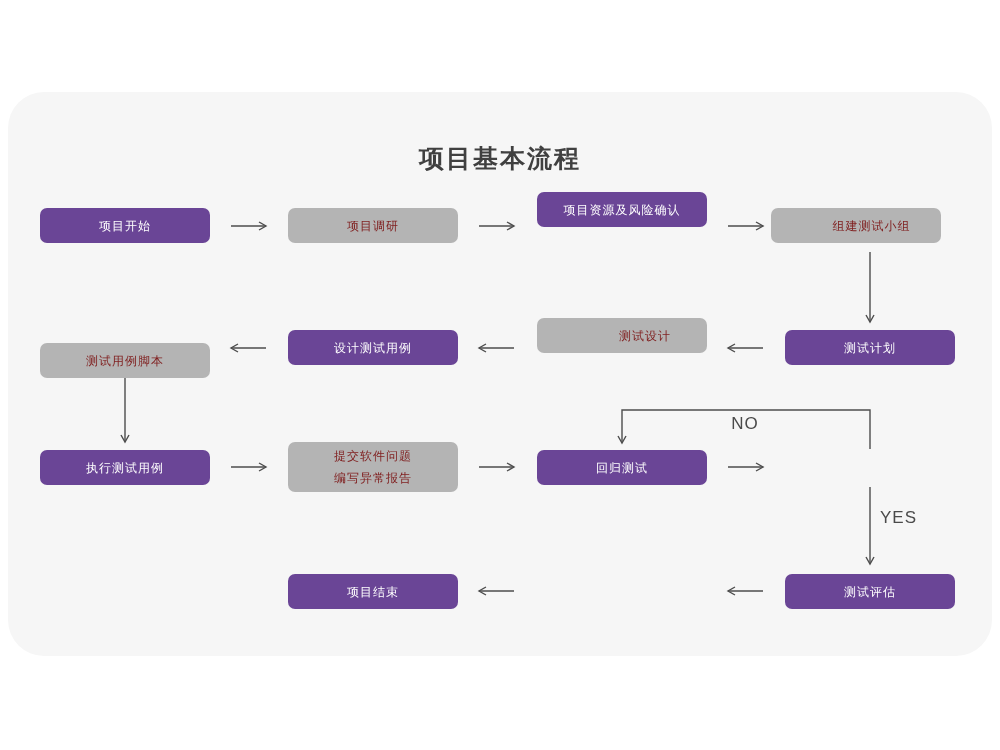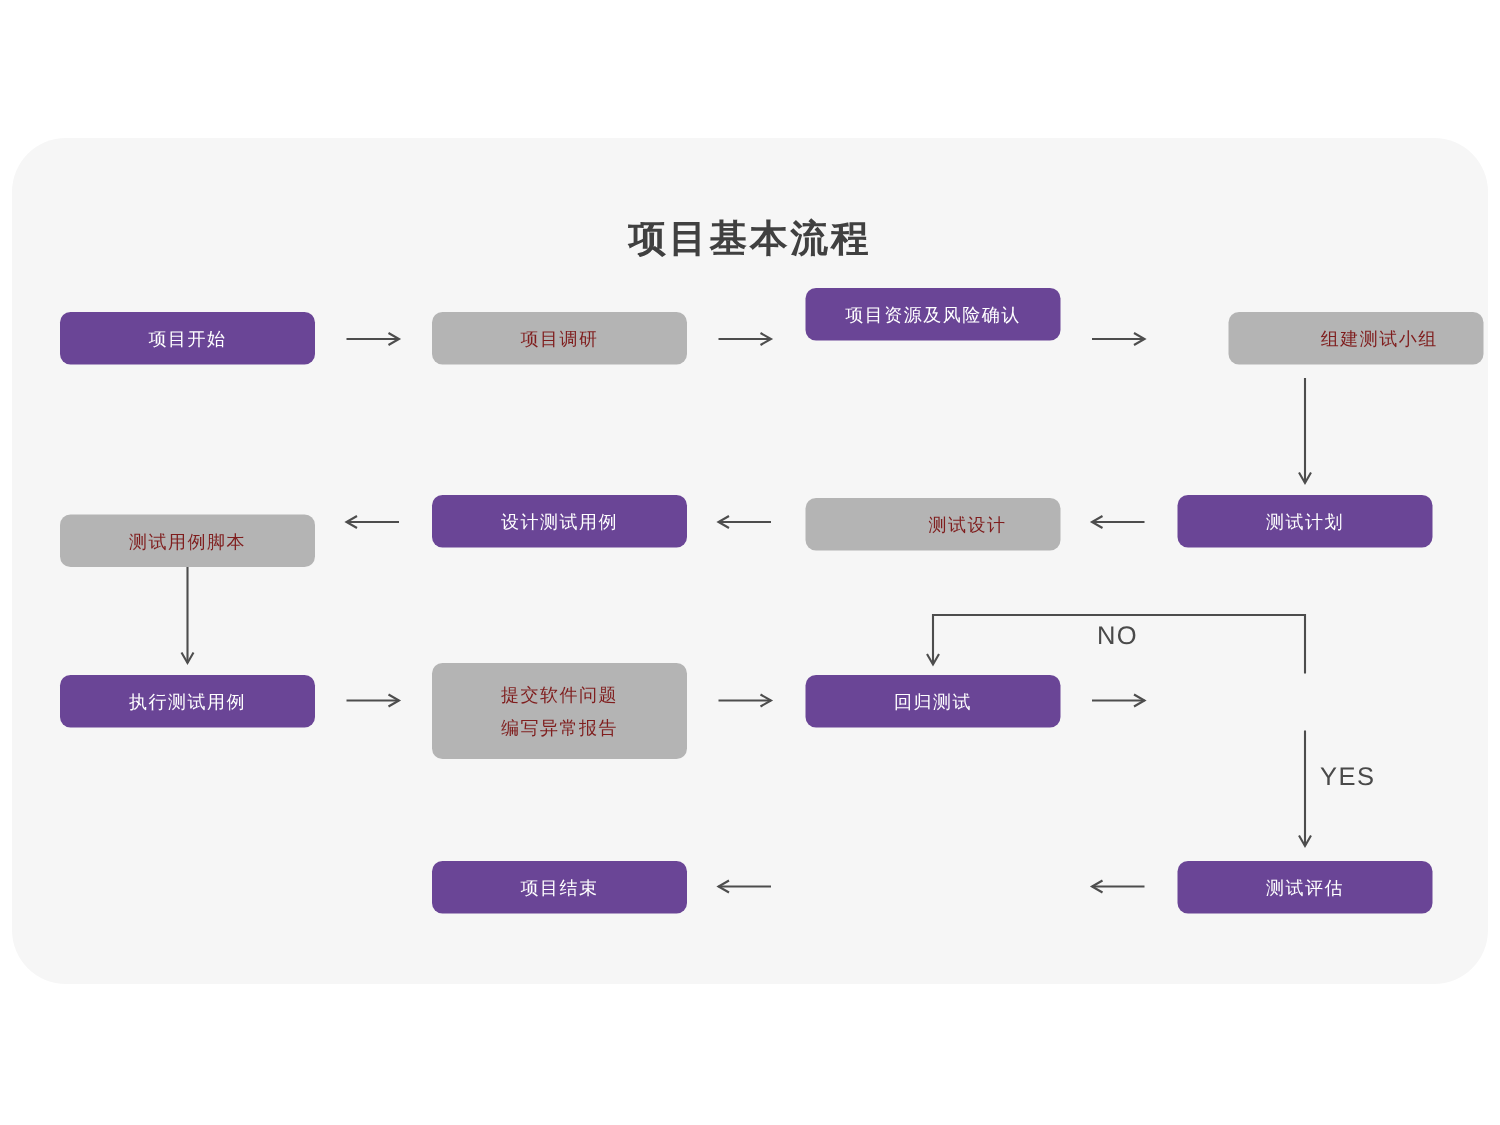--- a/index.html
+++ b/index.html
@@ -49,21 +49,21 @@
   }
   .node.purple {
     background: #6a4596;
     color: #ffffff;
   }
   .node.gray {
     background: #b4b4b4;
     color: #7f1d1d;
   }
   .node.tall {
-    height: 64px;
+    height: 50px;
     flex-direction: column;
   }
   .edge-label {
     position: absolute;
     font-size: 17px;
     color: #4a4a4a;
     letter-spacing: 1px;
   }
   svg.arrows {
     position: absolute;
@@ -107,25 +107,25 @@
 
     <line x1="870" y1="487" x2="870" y2="564" stroke="#4d4d4d" stroke-width="1.4" marker-end="url(#ah)"></line>
 
     <line x1="763" y1="591" x2="728" y2="591" stroke="#4d4d4d" stroke-width="1.4" marker-end="url(#ah)"></line>
     <line x1="514" y1="591" x2="479" y2="591" stroke="#4d4d4d" stroke-width="1.4" marker-end="url(#ah)"></line>
   </svg>
 
   <div class="node purple" style="left:40px; top:208px;">项目开始</div>
   <div class="node gray" style="left:288px; top:208px;">项目调研</div>
   <div class="node purple" style="left:537px; top:192px;">项目资源及风险确认</div>
-  <div class="node gray" style="left:819px; top:208px;padding-left:31px;">组建测试小组</div>
+  <div class="node gray" style="left:771px; top:208px;padding-left:31px;">组建测试小组</div>
 
   <div class="node gray" style="left:40px; top:330px;margin-top:13px;">测试用例脚本</div>
   <div class="node purple" style="left:288px; top:330px;">设计测试用例</div>
-  <div class="node gray" style="left:537px; top:332px;padding-left:46px;">测试设计</div>
+  <div class="node gray" style="left:537px; top:318px;padding-left:46px;">测试设计</div>
   <div class="node purple" style="left:785px; top:330px;">测试计划</div>
 
   <div class="node purple" style="left:40px; top:450px;">执行测试用例</div>
   <div class="node gray tall" style="left:288px; top:442px;">
     <span>提交软件问题</span>
     <span>编写异常报告</span>
   </div>
   <div class="node purple" style="left:537px; top:450px;">回归测试</div>
 
   <div class="edge-label" style="left:700px; top:414px; width:90px; text-align:center;">NO</div>

